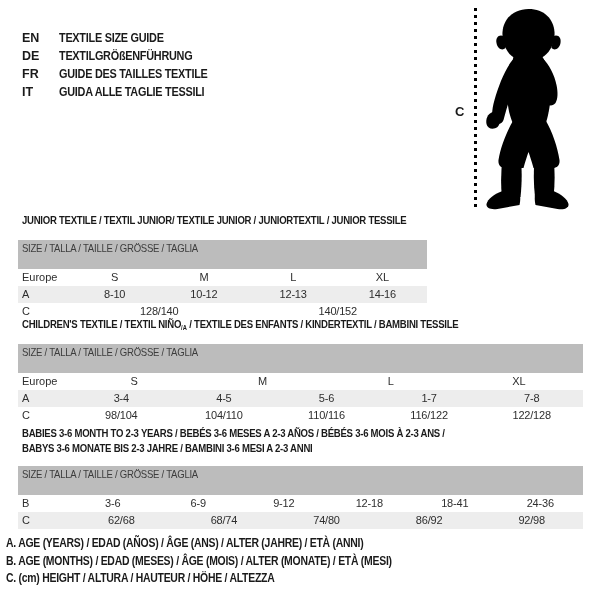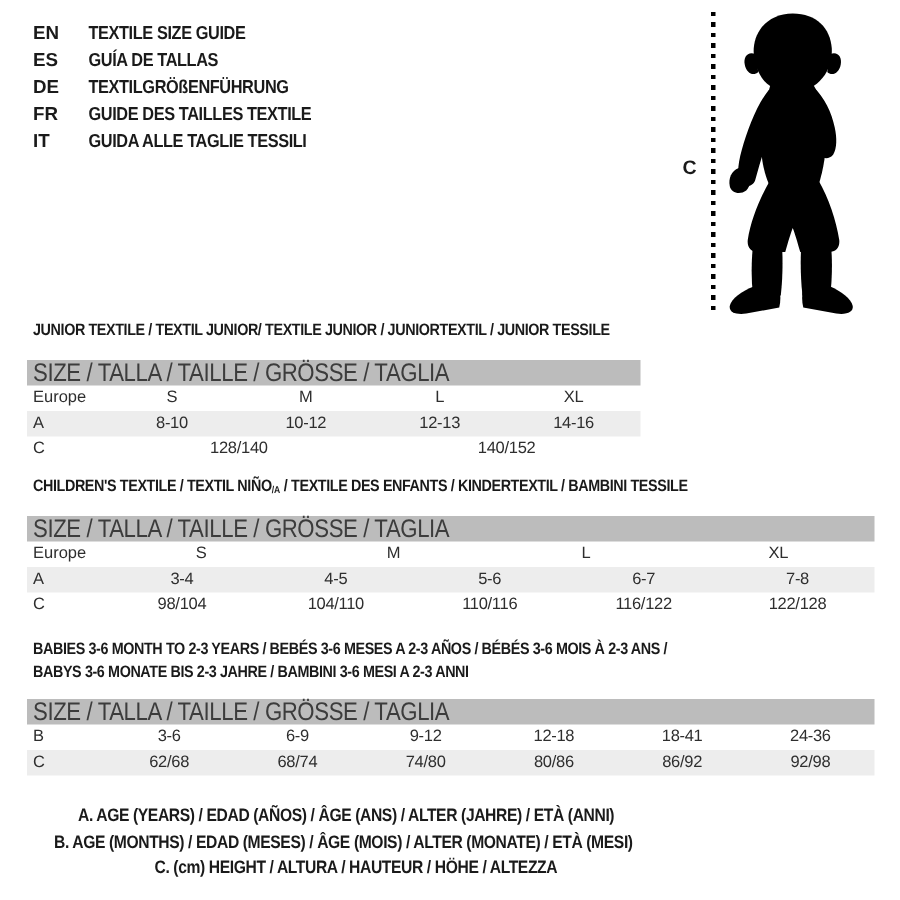--- a/index.html
+++ b/index.html
@@ -13,59 +13,55 @@
   html,body{width:600px;height:600px;}
   body{
     background:var(--bg);
     font-family:"Liberation Sans","DejaVu Sans",sans-serif;
     color:var(--ink);
     position:relative;
     overflow:hidden;
   }
   .cx{display:inline-block;transform:scaleX(.87);transform-origin:0 50%;white-space:nowrap;letter-spacing:-.3px;}
   
-  .lang-block{position:absolute;left:22px;top:13px;}
+  .lang-block{position:absolute;left:22px;top:29px;}
   .lang-row{display:flex;height:18px;line-height:18px;font-weight:700;font-size:12.5px;}
   .lang-code{width:37px;}
   
   .figure{position:absolute;left:450px;top:0;width:150px;height:215px;}
   .dash-line{
     position:absolute;left:24px;top:8px;width:3px;height:200px;
     background:repeating-linear-gradient(to bottom,#000 0 3px,transparent 3px 7px);
   }
   .height-label{position:absolute;left:5px;top:104px;font-weight:700;font-size:13px;}
   .baby-svg{position:absolute;left:32px;top:8px;}
   
   .sec-title{position:absolute;left:22px;font-weight:700;font-size:11px;line-height:13px;color:var(--ink);}
   .sec-title.two-line{line-height:15px;}
   .tbl{position:absolute;left:18px;font-size:11px;color:var(--cell-ink);}
   .tbl-bar{
-    height:17px;line-height:17px;background:var(--bar);color:#3c3c3c;
-    padding-left:4px;font-size:17px;
+    height:29px;line-height:17px;background:var(--bar);color:#3c3c3c;
+    padding-left:4px;font-size:11px;
   }
   .tbl-row{display:flex;height:17px;line-height:17px;}
   .tbl-row.stripe{background:var(--stripe);}
   .row-label{width:52px;padding-left:4px;flex:none;}
   .cell{flex:1;text-align:center;letter-spacing:-.2px;}
   .sub{font-size:.6em;vertical-align:-.3em;letter-spacing:0;}
   
-  .footnotes{position:absolute;left:36px;top:535px;text-align:center;}
+  .footnotes{position:absolute;left:6px;top:535px;}
   .footnote{height:17.5px;line-height:17.5px;font-weight:700;font-size:12px;}
 </style>
 </head>
 <body>
 
 <div class="lang-block">
   <div class="lang-row">
     <span class="lang-code">EN</span>
     <span class="lang-label cx">TEXTILE SIZE GUIDE</span>
-  </div>
-  <div class="lang-row">
-    <span class="lang-code">ES</span>
-    <span class="lang-label cx">GUÍA DE TALLAS</span>
   </div>
   <div class="lang-row">
     <span class="lang-code">DE</span>
     <span class="lang-label cx">TEXTILGRÖßENFÜHRUNG</span>
   </div>
   <div class="lang-row">
     <span class="lang-code">FR</span>
     <span class="lang-label cx">GUIDE DES TAILLES TEXTILE</span>
   </div>
   <div class="lang-row">
@@ -146,21 +142,21 @@
     <span class="cell">S</span>
     <span class="cell">M</span>
     <span class="cell">L</span>
     <span class="cell">XL</span>
   </div>
   <div class="tbl-row stripe">
     <span class="row-label">A</span>
     <span class="cell">3-4</span>
     <span class="cell">4-5</span>
     <span class="cell">5-6</span>
-    <span class="cell">6-7</span>
+    <span class="cell">1-7</span>
     <span class="cell">7-8</span>
   </div>
   <div class="tbl-row">
     <span class="row-label">C</span>
     <span class="cell">98/104</span>
     <span class="cell">104/110</span>
     <span class="cell">110/116</span>
     <span class="cell">116/122</span>
     <span class="cell">122/128</span>
   </div>
@@ -181,21 +177,20 @@
     <span class="cell">9-12</span>
     <span class="cell">12-18</span>
     <span class="cell">18-41</span>
     <span class="cell">24-36</span>
   </div>
   <div class="tbl-row stripe">
     <span class="row-label">C</span>
     <span class="cell">62/68</span>
     <span class="cell">68/74</span>
     <span class="cell">74/80</span>
-    <span class="cell">80/86</span>
     <span class="cell">86/92</span>
     <span class="cell">92/98</span>
   </div>
 </div>
 
 <div class="footnotes">
   <div class="footnote"><span class="cx">A. AGE (YEARS) / EDAD (AÑOS) / ÂGE (ANS) / ALTER (JAHRE) / ETÀ (ANNI)</span></div>
   <div class="footnote"><span class="cx">B. AGE (MONTHS) / EDAD (MESES) / ÂGE (MOIS) / ALTER (MONATE) / ETÀ (MESI)</span></div>
   <div class="footnote"><span class="cx">C. (cm) HEIGHT / ALTURA / HAUTEUR / HÖHE / ALTEZZA</span></div>
 </div>

